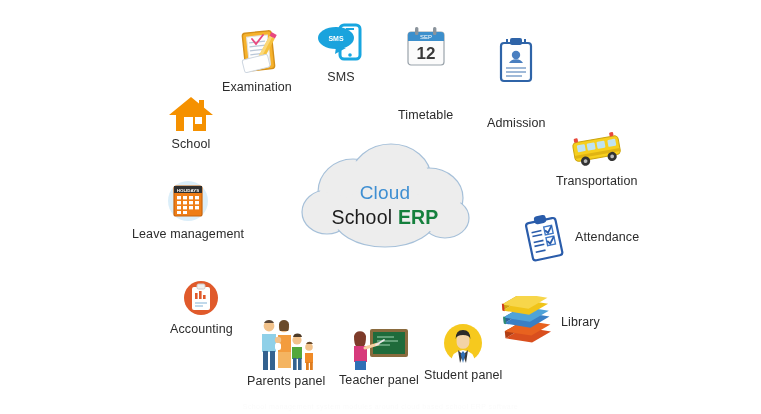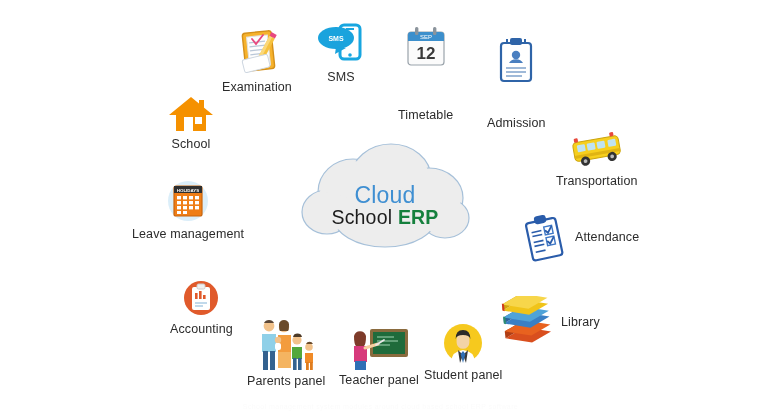--- a/index.html
+++ b/index.html
@@ -47,21 +47,21 @@
     width:180px; height:115px;
   }
   #cloud svg{display:block;}
   .cloud-text{
     position:absolute;
     left:0; right:0;
     text-align:center;
   }
   .cloud-line1{
     top:42px;
-    font-size:23px;
+    font-size:19px;
     color:#3f8fd2;
     letter-spacing:.2px;
     text-align:center;
   }
   .cloud-line2{
     top:66px;
     font-size:19.5px;
     color:#1c1c1c;
     letter-spacing:.2px;
   }

